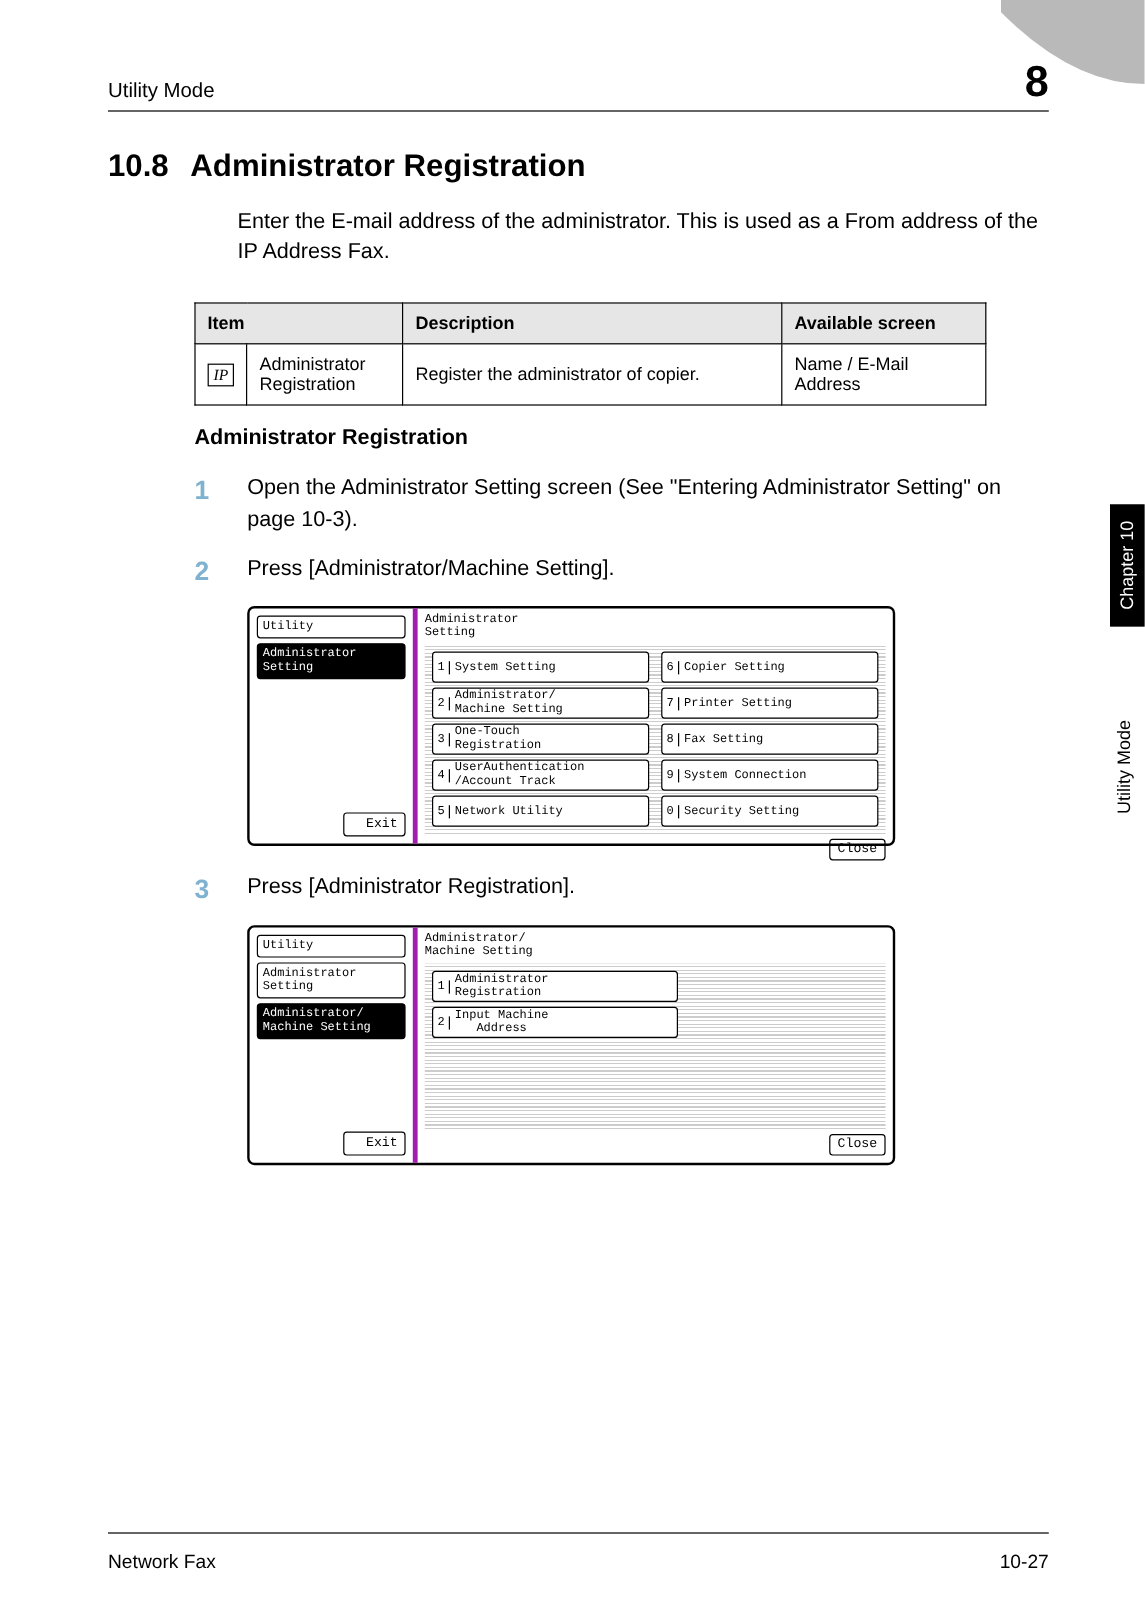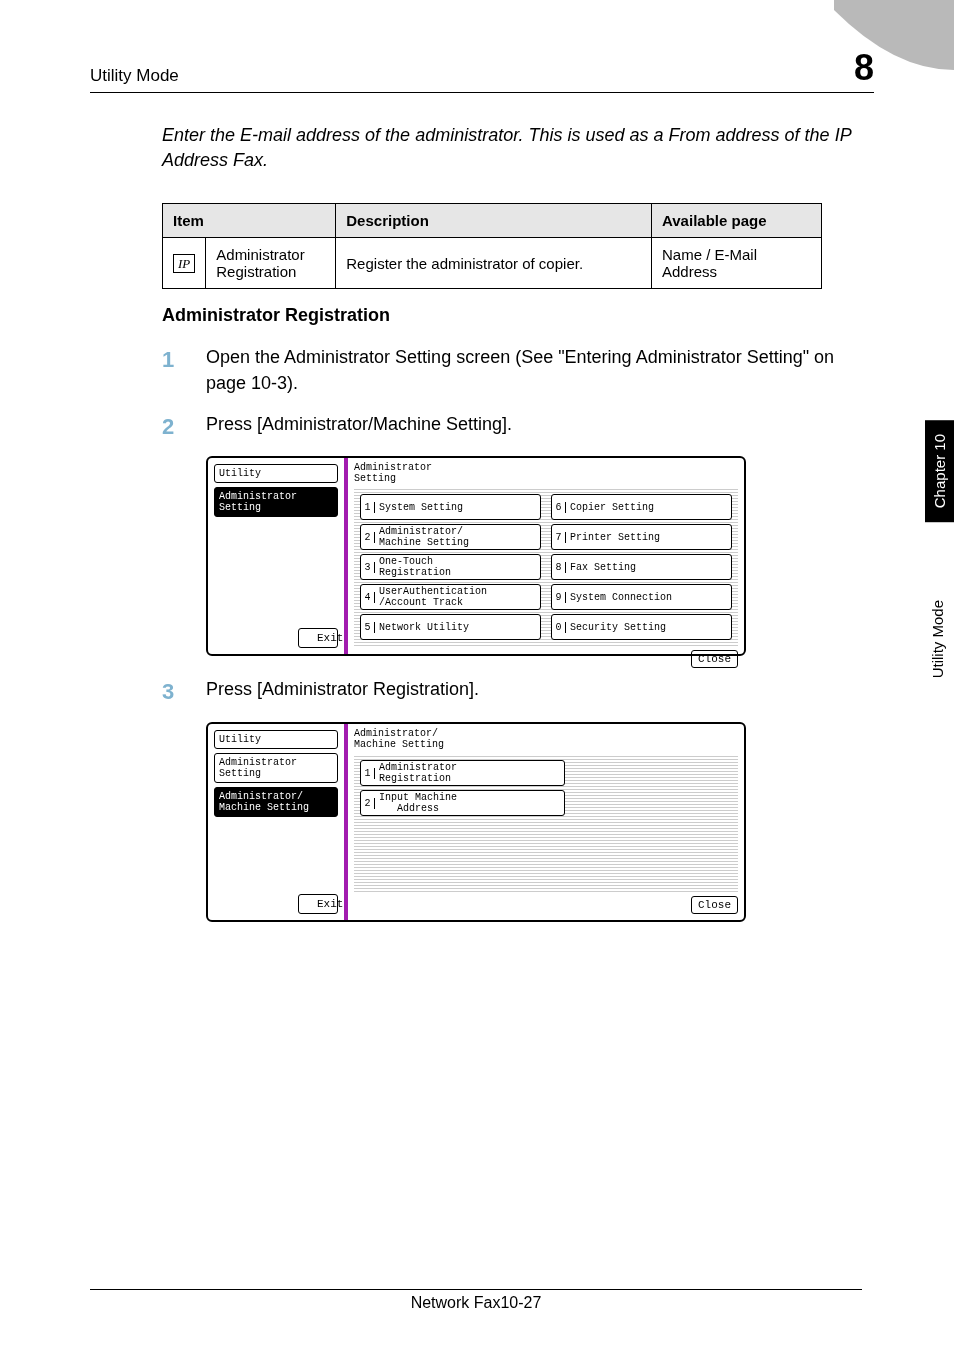--- a/index.html
+++ b/index.html
@@ -46,22 +46,21 @@
   .chapter-curve svg { display:block; }
   h2.section-title {
     font-size: 26px;
     font-weight: bold;
     margin: 0 0 18px 0;
   }
   .section-num { margin-right: 18px; }
   .intro {
     font-size: 18px;
     line-height: 1.4;
-    margin: 0 0 30px 72px;
-    font-style: italic;
+    margin: 0 0 30px 108px;
   }
   table.spec {
     border-collapse: collapse;
     margin-left: 72px;
     width: 660px;
     margin-bottom: 16px;
   }
   table.spec th, table.spec td {
     border: 1px solid #000;
     padding: 8px 10px;
@@ -122,21 +121,21 @@
     font-size:10px;
   }
   .ds-tab.sel { background:#000; color:#fff; }
   .ds-left-spacer { flex:1; }
   .ds-exit {
     border:1px solid #000;
     border-radius:3px;
     padding:3px 18px;
     text-align:center;
     font-size:11px;
-    width:40px;
+    width:52px;
     align-self:flex-end;
   }
   .ds-right {
     flex:1;
     display:flex;
     flex-direction:column;
     padding:4px 6px 6px 6px;
   }
   .ds-title { font-size:10px; margin-bottom:4px; line-height:1.1; }
   .ds-grid {
@@ -208,25 +207,25 @@
   .side-text {
     position:absolute;
     right:8px;
     writing-mode: vertical-rl;
     transform: rotate(180deg);
     font-size:15px;
   }
 
   .footer {
     position:absolute;
-    left:90px; right:92px; bottom:40px;
+    left:90px; right:80px; bottom:40px;
     border-top:1px solid #000;
-    padding-top:4px;
+    padding-top:16px;
     display:flex;
-    justify-content:center;
+    justify-content:space-between;
     font-size:16px;
   }
 </style>
 </head>
 <body>
 
 <div class="chapter-curve">
   <svg width="120" height="70">
       <path d="M0,0 H120 V70 Q60,70 0,10 Z" fill="#b9b9b9"></path>
     </svg>
@@ -234,29 +233,32 @@
 
 <div class="page">
 
   <div class="top-rule">
     <div class="header-row">
       <div class="header-left">Utility Mode</div>
       <div class="header-right">8</div>
     </div>
   </div>
 
+  <h2 class="section-title">
+    <span class="section-num">10.8</span><span>Administrator Registration</span>
+  </h2>
 
   <p class="intro">Enter the E-mail address of the administrator. This is used as a From address of the IP Address Fax.</p>
 
   <table class="spec">
     <thead>
       <tr>
         <th colspan="2">Item</th>
         <th>Description</th>
-        <th>Available page</th>
+        <th>Available screen</th>
       </tr>
     </thead>
     <tbody>
       <tr>
         <td style="width:42px;text-align:center;font-style:italic;">
           <span class="ip-badge">IP</span>
         </td>
         <td style="width:130px;">Administrator Registration</td>
         <td>Register the administrator of copier.</td>
         <td style="width:170px;">Name / E-Mail Address</td>

